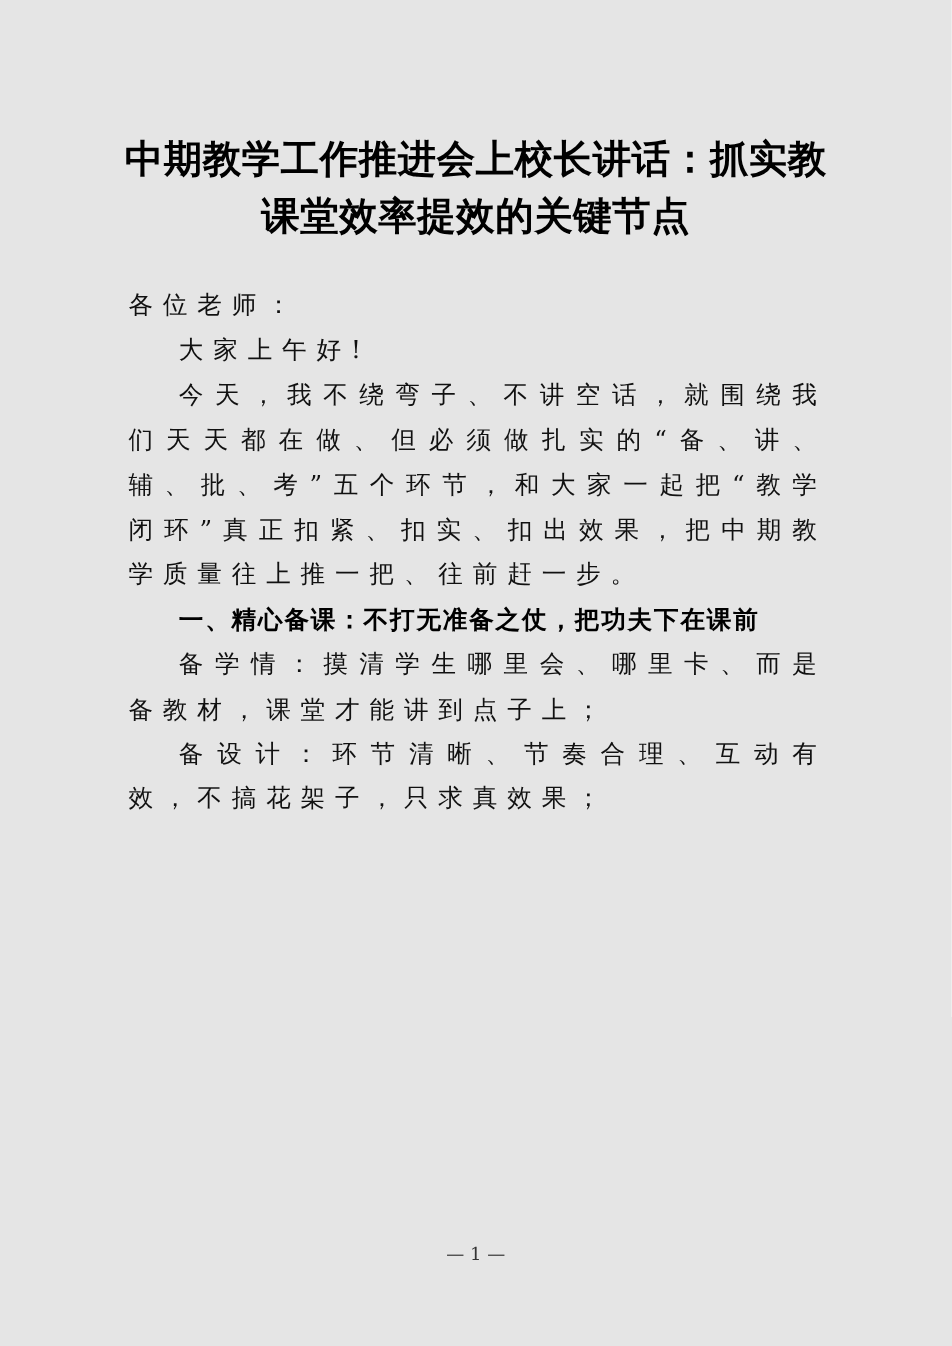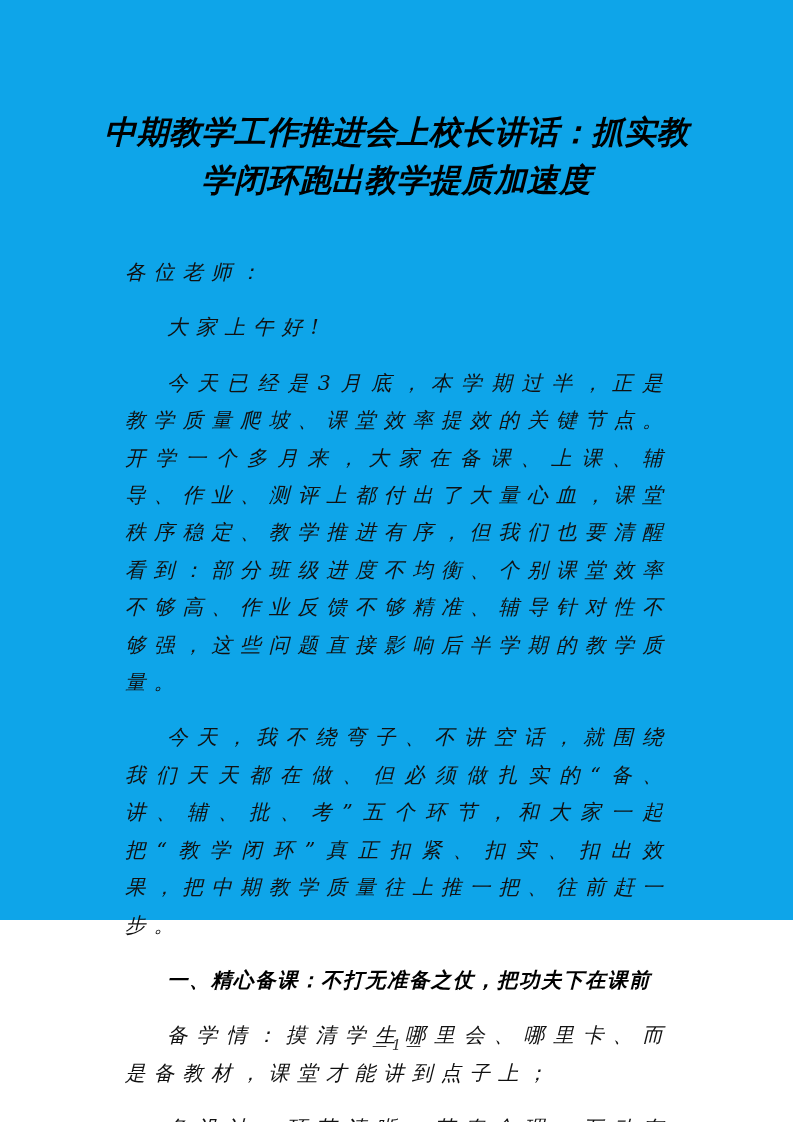--- a/index.html
+++ b/index.html
@@ -1,58 +1,57 @@
 <!DOCTYPE html>
 <html><head>
 <meta charset="utf-8">
 <style>
   html, body { margin: 0; padding: 0; background: #ffffff; }
   body { width: 793px; height: 1122px; position: relative; overflow: hidden; }
   .page {
-    position: absolute; left: 0; top: 0; width: 793px; height: 920px;
-    background: #0ea5e9; color: #111; font-style: italic;
+    position: absolute; left: 0; top: 0; width: 793px; height: 1122px;
+    background: #e5e5e5; color: #111;
   }
   .title {
     position: absolute; left: 100px; width: 593px; top: 108px;
     text-align: center;
     font-family: "DejaVu Sans", sans-serif;
     font-weight: bold; font-size: 32px; line-height: 48px;
     letter-spacing: 0.5px; color: #000;
   }
   .body {
     position: absolute; left: 107px; top: 236px; width: 582px;
     font-family: "DejaVu Serif", serif;
     font-size: 20.5px; line-height: 37.4px;
     letter-spacing: 8.2px; color: #111;
   }
-  .p { margin: 18px; text-align: justify; text-align-last: left; }
+  .p { margin: 0; text-align: justify; text-align-last: left; }
   .indent { text-indent: 42px; }
   .heading {
     font-family: "DejaVu Sans", sans-serif; font-weight: bold;
     letter-spacing: 1.5px; text-indent: 42px; color: #000;
   }
   .footer {
     position: absolute; left: 0; width: 793px; top: 1036px;
     text-align: center;
     font-family: "DejaVu Serif", serif; font-size: 15px; color: #333;
   }
 </style>
 </head>
 <body>
 
 <div class="page">
   <div class="title">
     <div>中期教学工作推进会上校长讲话：抓实教</div>
-    <div>学闭环跑出教学提质加速度</div>
+    <div>课堂效率提效的关键节点</div>
   </div>
 
   <div class="body">
     <p class="p">各位老师：</p>
     <p class="p indent">大家上午好!</p>
-    <p class="p indent">今天已经是3月底，本学期过半，正是教学质量爬坡、课堂效率提效的关键节点。开学一个多月来，大家在备课、上课、辅导、作业、测评上都付出了大量心血，课堂秩序稳定、教学推进有序，但我们也要清醒看到：部分班级进度不均衡、个别课堂效率不够高、作业反馈不够精准、辅导针对性不够强，这些问题直接影响后半学期的教学质量。</p>
     <p class="p indent">今天，我不绕弯子、不讲空话，就围绕我们天天都在做、但必须做扎实的“备、讲、辅、批、考”五个环节，和大家一起把“教学闭环”真正扣紧、扣实、扣出效果，把中期教学质量往上推一把、往前赶一步。</p>
     <p class="p heading">一、精心备课：不打无准备之仗，把功夫下在课前</p>
     <p class="p indent">备学情：摸清学生哪里会、哪里卡、而是备教材，课堂才能讲到点子上；</p>
     <p class="p indent">备设计：环节清晰、节奏合理、互动有效，不搞花架子，只求真效果；</p>
   </div>
 
   <div class="footer">— 1 —</div>
 </div>
 
 </body></html>

